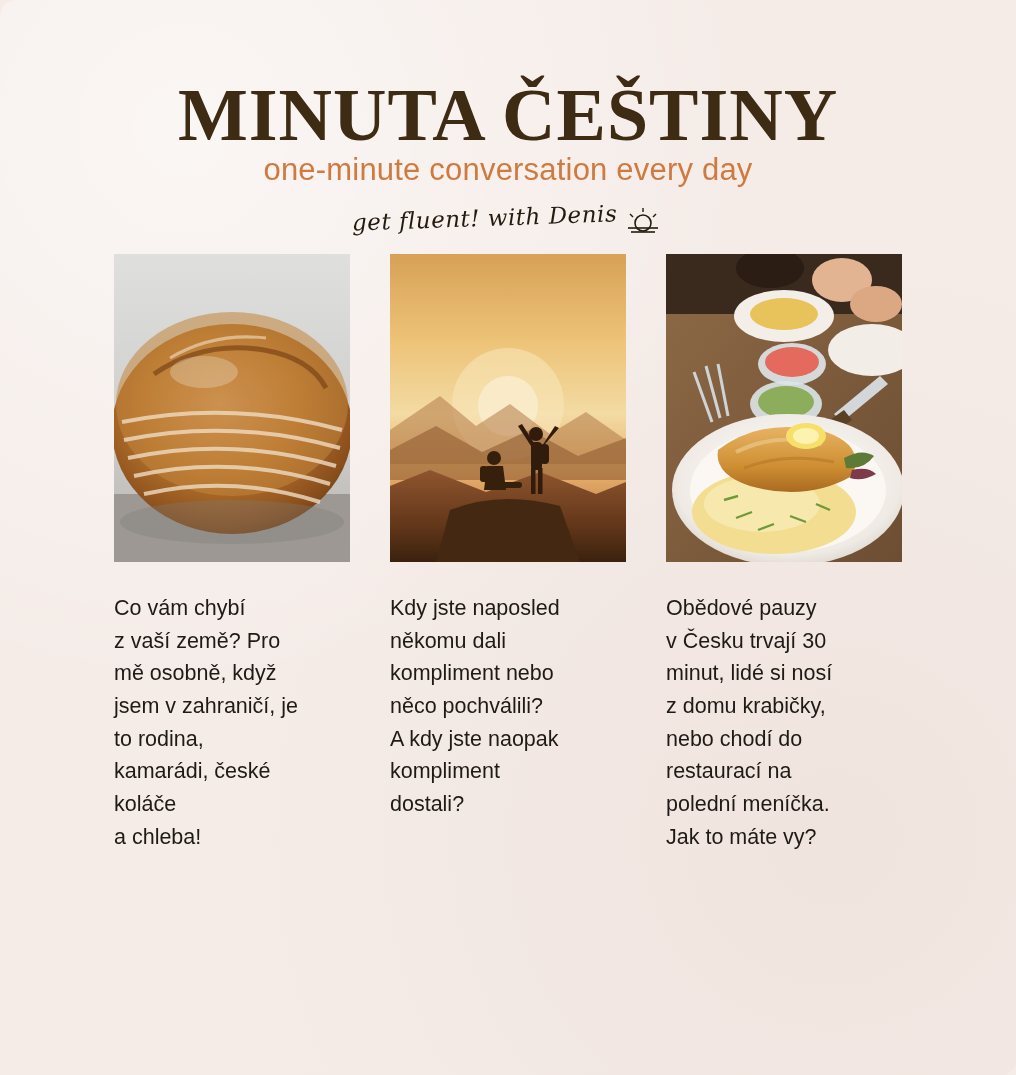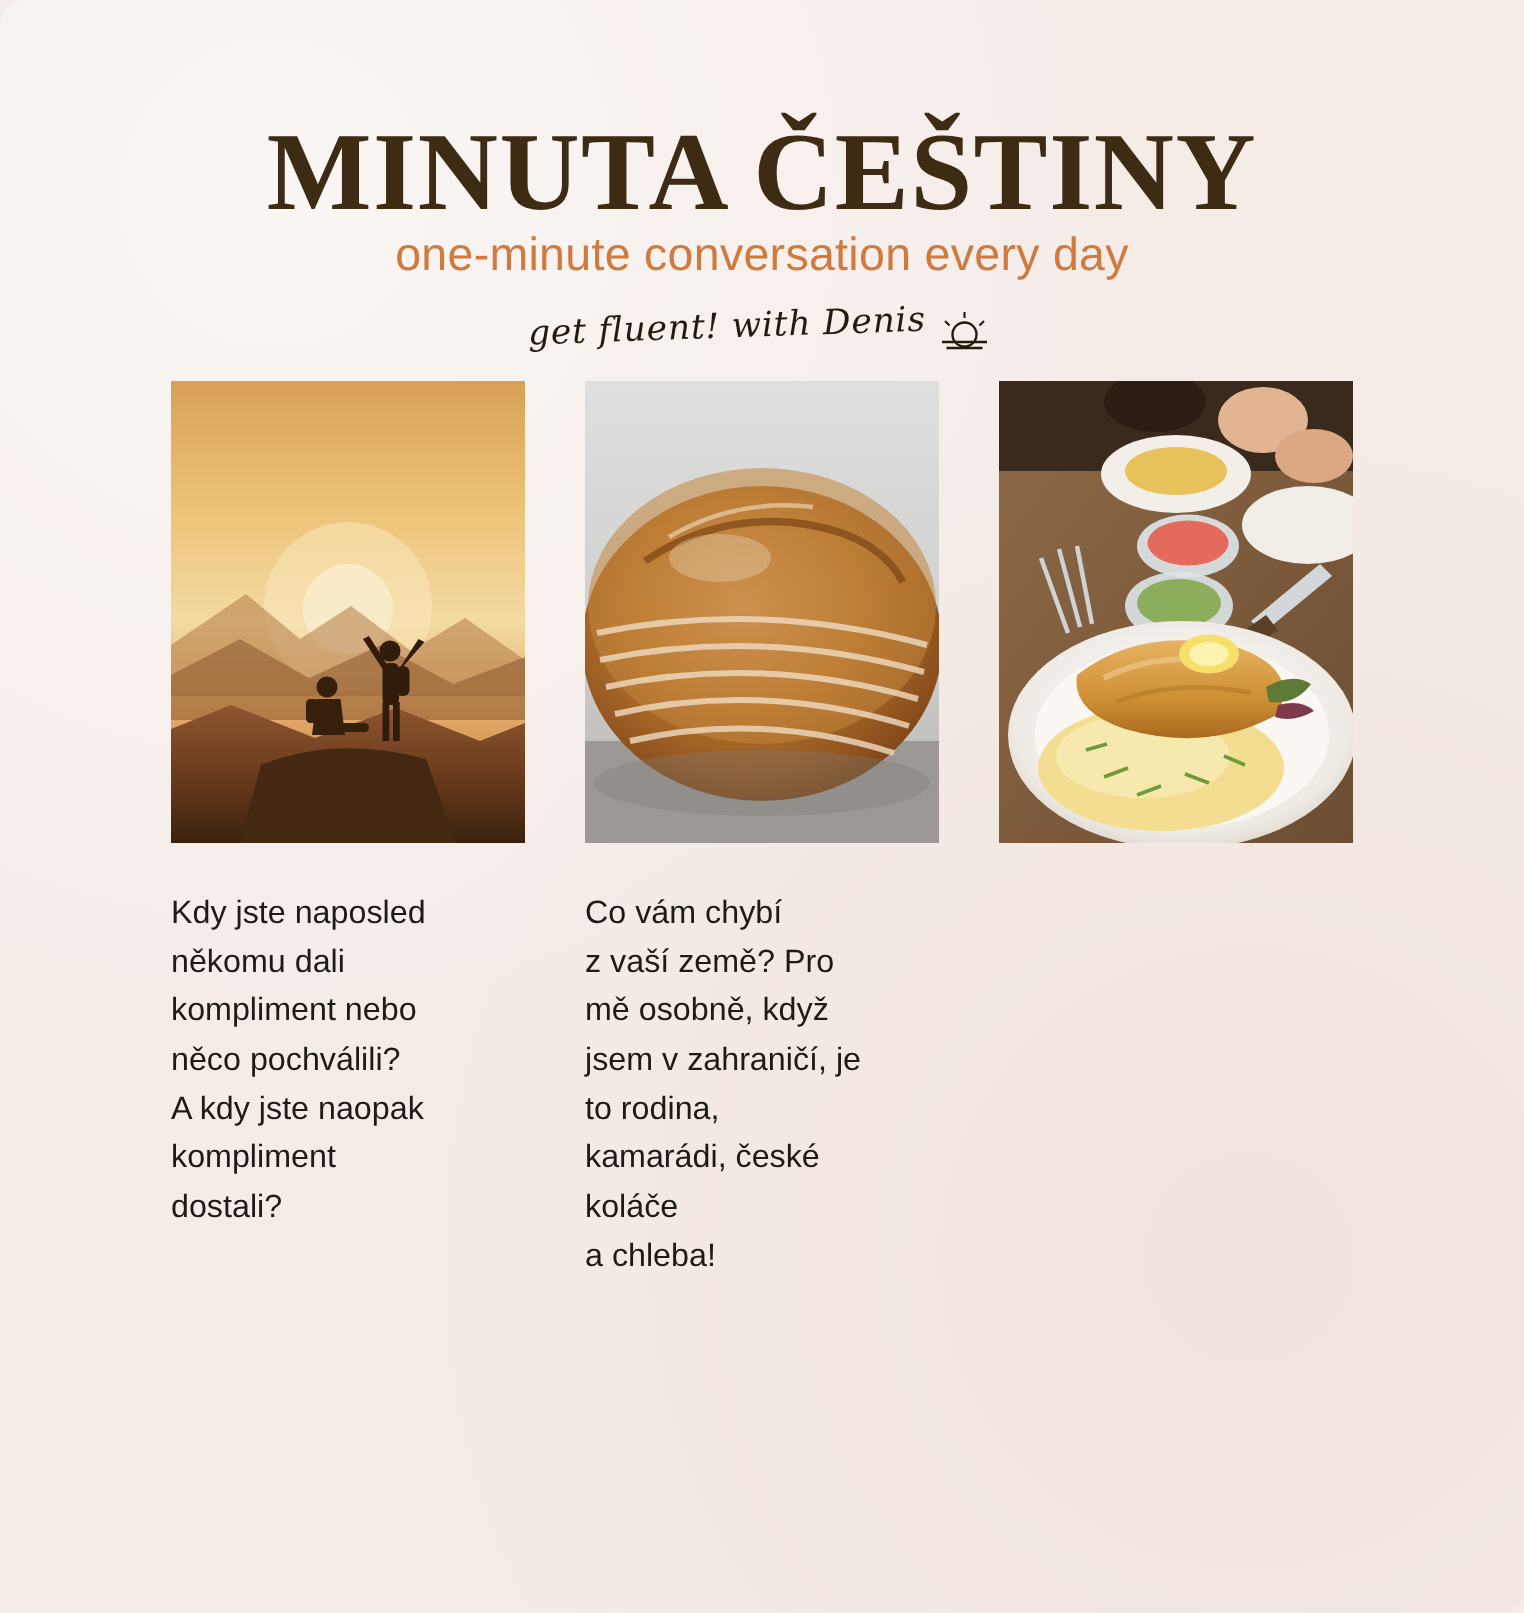--- a/index.html
+++ b/index.html
@@ -120,73 +120,20 @@
       </span>
     </div>
   </div>
 
   <div class="cards">
 
     <div class="card">
       <div class="photo">
         <svg width="236" height="308" viewBox="0 0 236 308">
           <defs>
-            <linearGradient id="sunsky" x1="0" y1="0" x2="0" y2="1">
-              <stop offset="0%" stop-color="#d9a45c"></stop>
-              <stop offset="28%" stop-color="#f0c97f"></stop>
-              <stop offset="52%" stop-color="#f7e3ae"></stop>
-              <stop offset="72%" stop-color="#e8b070"></stop>
-              <stop offset="100%" stop-color="#9a5c2c"></stop>
-            </linearGradient>
-            <linearGradient id="rock" x1="0" y1="0" x2="0" y2="1">
-              <stop offset="0%" stop-color="#8a5230"></stop>
-              <stop offset="60%" stop-color="#5a3119"></stop>
-              <stop offset="100%" stop-color="#2e1a0d"></stop>
-            </linearGradient>
-          </defs>
-          <rect width="236" height="308" fill="url(#sunsky)"></rect>
-          <circle cx="118" cy="150" r="56" fill="#fdf0c9" opacity="0.55"></circle>
-          <circle cx="118" cy="152" r="30" fill="#fff7dd" opacity="0.8"></circle>
-          <path d="M0,176 L50,142 L86,172 L120,150 L160,180 L196,158 L236,186 L236,210 L0,210 Z" fill="#b07a4a" opacity="0.55"></path>
-          <path d="M0,196 L46,172 L92,198 L140,176 L188,202 L236,184 L236,226 L0,226 Z" fill="#8a5a34" opacity="0.6"></path>
-          <path d="M0,232 L40,216 L96,238 L150,218 L206,240 L236,228 L236,308 L0,308 Z" fill="url(#rock)"></path>
-          <path d="M60,256 Q110,236 170,252 L190,308 L46,308 Z" fill="#3a2110"></path>
-
-          <g fill="#241308">
-            <circle cx="146" cy="180" r="7"></circle>
-            <rect x="141" y="188" width="11" height="28" rx="4"></rect>
-            <path d="M141,192 L128,172 L132,170 L144,189 Z"></path>
-            <path d="M152,192 L165,172 L169,174 L155,190 Z"></path>
-            <rect x="141" y="214" width="4.5" height="26"></rect>
-            <rect x="148" y="214" width="4.5" height="26"></rect>
-            <rect x="150" y="190" width="9" height="20" rx="4"></rect>
-          </g>
-
-          <g fill="#2a1709">
-            <circle cx="104" cy="204" r="7"></circle>
-            <path d="M97,212 L113,212 L116,236 L94,236 Z"></path>
-            <rect x="112" y="228" width="20" height="6" rx="3"></rect>
-            <rect x="90" y="212" width="8" height="16" rx="3"></rect>
-          </g>
-          <rect y="0" width="236" height="308" fill="#c87a2a" opacity="0.08"></rect>
-        </svg>
-      </div>
-      <div class="caption">Kdy jste naposled
-někomu dali
-kompliment nebo
-něco pochválili?
-A kdy jste naopak
-kompliment
-dostali?</div>
-    </div>
-
-    <div class="card">
-      <div class="photo">
-        <svg width="236" height="308" viewBox="0 0 236 308">
-          <defs>
             <linearGradient id="bgSky" x1="0" y1="0" x2="0" y2="1">
               <stop offset="0%" stop-color="#dfe0dd"></stop>
               <stop offset="55%" stop-color="#cfd0cd"></stop>
               <stop offset="100%" stop-color="#b7b3ae"></stop>
             </linearGradient>
             <radialGradient id="crust" cx="45%" cy="38%" r="72%">
               <stop offset="0%" stop-color="#d8a066"></stop>
               <stop offset="45%" stop-color="#b8762f"></stop>
               <stop offset="80%" stop-color="#8b4f1c"></stop>
               <stop offset="100%" stop-color="#633513"></stop>
@@ -216,20 +163,73 @@
 to rodina,
 kamarádi, české
 koláče
 a chleba!</div>
     </div>
 
     <div class="card">
       <div class="photo">
         <svg width="236" height="308" viewBox="0 0 236 308">
           <defs>
+            <linearGradient id="sunsky" x1="0" y1="0" x2="0" y2="1">
+              <stop offset="0%" stop-color="#d9a45c"></stop>
+              <stop offset="28%" stop-color="#f0c97f"></stop>
+              <stop offset="52%" stop-color="#f7e3ae"></stop>
+              <stop offset="72%" stop-color="#e8b070"></stop>
+              <stop offset="100%" stop-color="#9a5c2c"></stop>
+            </linearGradient>
+            <linearGradient id="rock" x1="0" y1="0" x2="0" y2="1">
+              <stop offset="0%" stop-color="#8a5230"></stop>
+              <stop offset="60%" stop-color="#5a3119"></stop>
+              <stop offset="100%" stop-color="#2e1a0d"></stop>
+            </linearGradient>
+          </defs>
+          <rect width="236" height="308" fill="url(#sunsky)"></rect>
+          <circle cx="118" cy="150" r="56" fill="#fdf0c9" opacity="0.55"></circle>
+          <circle cx="118" cy="152" r="30" fill="#fff7dd" opacity="0.8"></circle>
+          <path d="M0,176 L50,142 L86,172 L120,150 L160,180 L196,158 L236,186 L236,210 L0,210 Z" fill="#b07a4a" opacity="0.55"></path>
+          <path d="M0,196 L46,172 L92,198 L140,176 L188,202 L236,184 L236,226 L0,226 Z" fill="#8a5a34" opacity="0.6"></path>
+          <path d="M0,232 L40,216 L96,238 L150,218 L206,240 L236,228 L236,308 L0,308 Z" fill="url(#rock)"></path>
+          <path d="M60,256 Q110,236 170,252 L190,308 L46,308 Z" fill="#3a2110"></path>
+
+          <g fill="#241308">
+            <circle cx="146" cy="180" r="7"></circle>
+            <rect x="141" y="188" width="11" height="28" rx="4"></rect>
+            <path d="M141,192 L128,172 L132,170 L144,189 Z"></path>
+            <path d="M152,192 L165,172 L169,174 L155,190 Z"></path>
+            <rect x="141" y="214" width="4.5" height="26"></rect>
+            <rect x="148" y="214" width="4.5" height="26"></rect>
+            <rect x="150" y="190" width="9" height="20" rx="4"></rect>
+          </g>
+
+          <g fill="#2a1709">
+            <circle cx="104" cy="204" r="7"></circle>
+            <path d="M97,212 L113,212 L116,236 L94,236 Z"></path>
+            <rect x="112" y="228" width="20" height="6" rx="3"></rect>
+            <rect x="90" y="212" width="8" height="16" rx="3"></rect>
+          </g>
+          <rect y="0" width="236" height="308" fill="#c87a2a" opacity="0.08"></rect>
+        </svg>
+      </div>
+      <div class="caption">Kdy jste naposled
+někomu dali
+kompliment nebo
+něco pochválili?
+A kdy jste naopak
+kompliment
+dostali?</div>
+    </div>
+
+    <div class="card">
+      <div class="photo">
+        <svg width="236" height="308" viewBox="0 0 236 308">
+          <defs>
             <linearGradient id="tablewood" x1="0" y1="0" x2="1" y2="1">
               <stop offset="0%" stop-color="#8e6a46"></stop>
               <stop offset="100%" stop-color="#6d4e33"></stop>
             </linearGradient>
             <radialGradient id="plate" cx="50%" cy="45%" r="60%">
               <stop offset="0%" stop-color="#ffffff"></stop>
               <stop offset="80%" stop-color="#efeae4"></stop>
               <stop offset="100%" stop-color="#d8d1c8"></stop>
             </radialGradient>
             <linearGradient id="schnit" x1="0" y1="0" x2="0" y2="1">
@@ -279,16 +279,24 @@
 
           <g stroke="#6f9a3b" stroke-width="2.4">
             <line x1="70" y1="264" x2="86" y2="258"></line>
             <line x1="92" y1="276" x2="108" y2="270"></line>
             <line x1="124" y1="262" x2="140" y2="268"></line>
             <line x1="150" y1="250" x2="164" y2="256"></line>
             <line x1="58" y1="246" x2="72" y2="242"></line>
           </g>
         </svg>
       </div>
+      <div class="caption">Obědové pauzy
+v Česku trvají 30
+minut, lidé si nosí
+z domu krabičky,
+nebo chodí do
+restaurací na
+polední meníčka.
+Jak to máte vy?</div>
     </div>
 
   </div>
 </div>
 
 </body></html>

